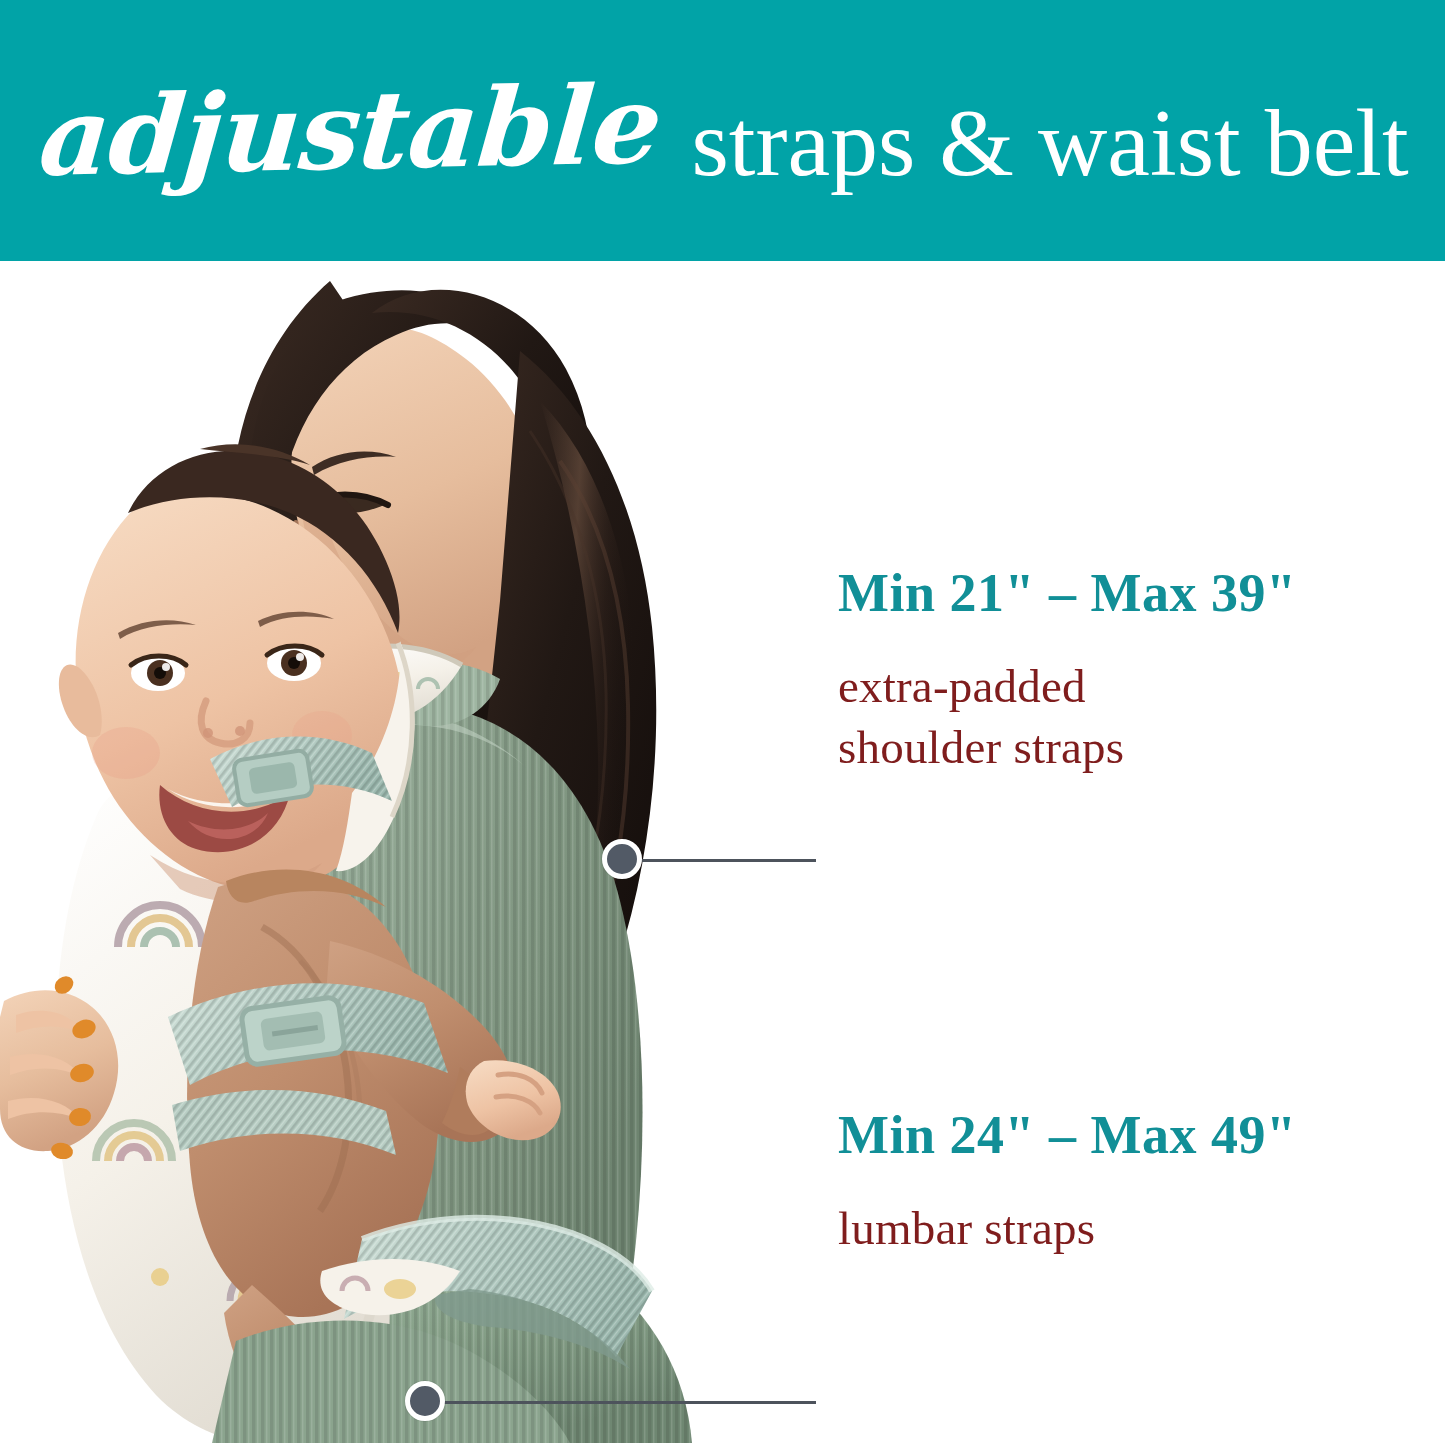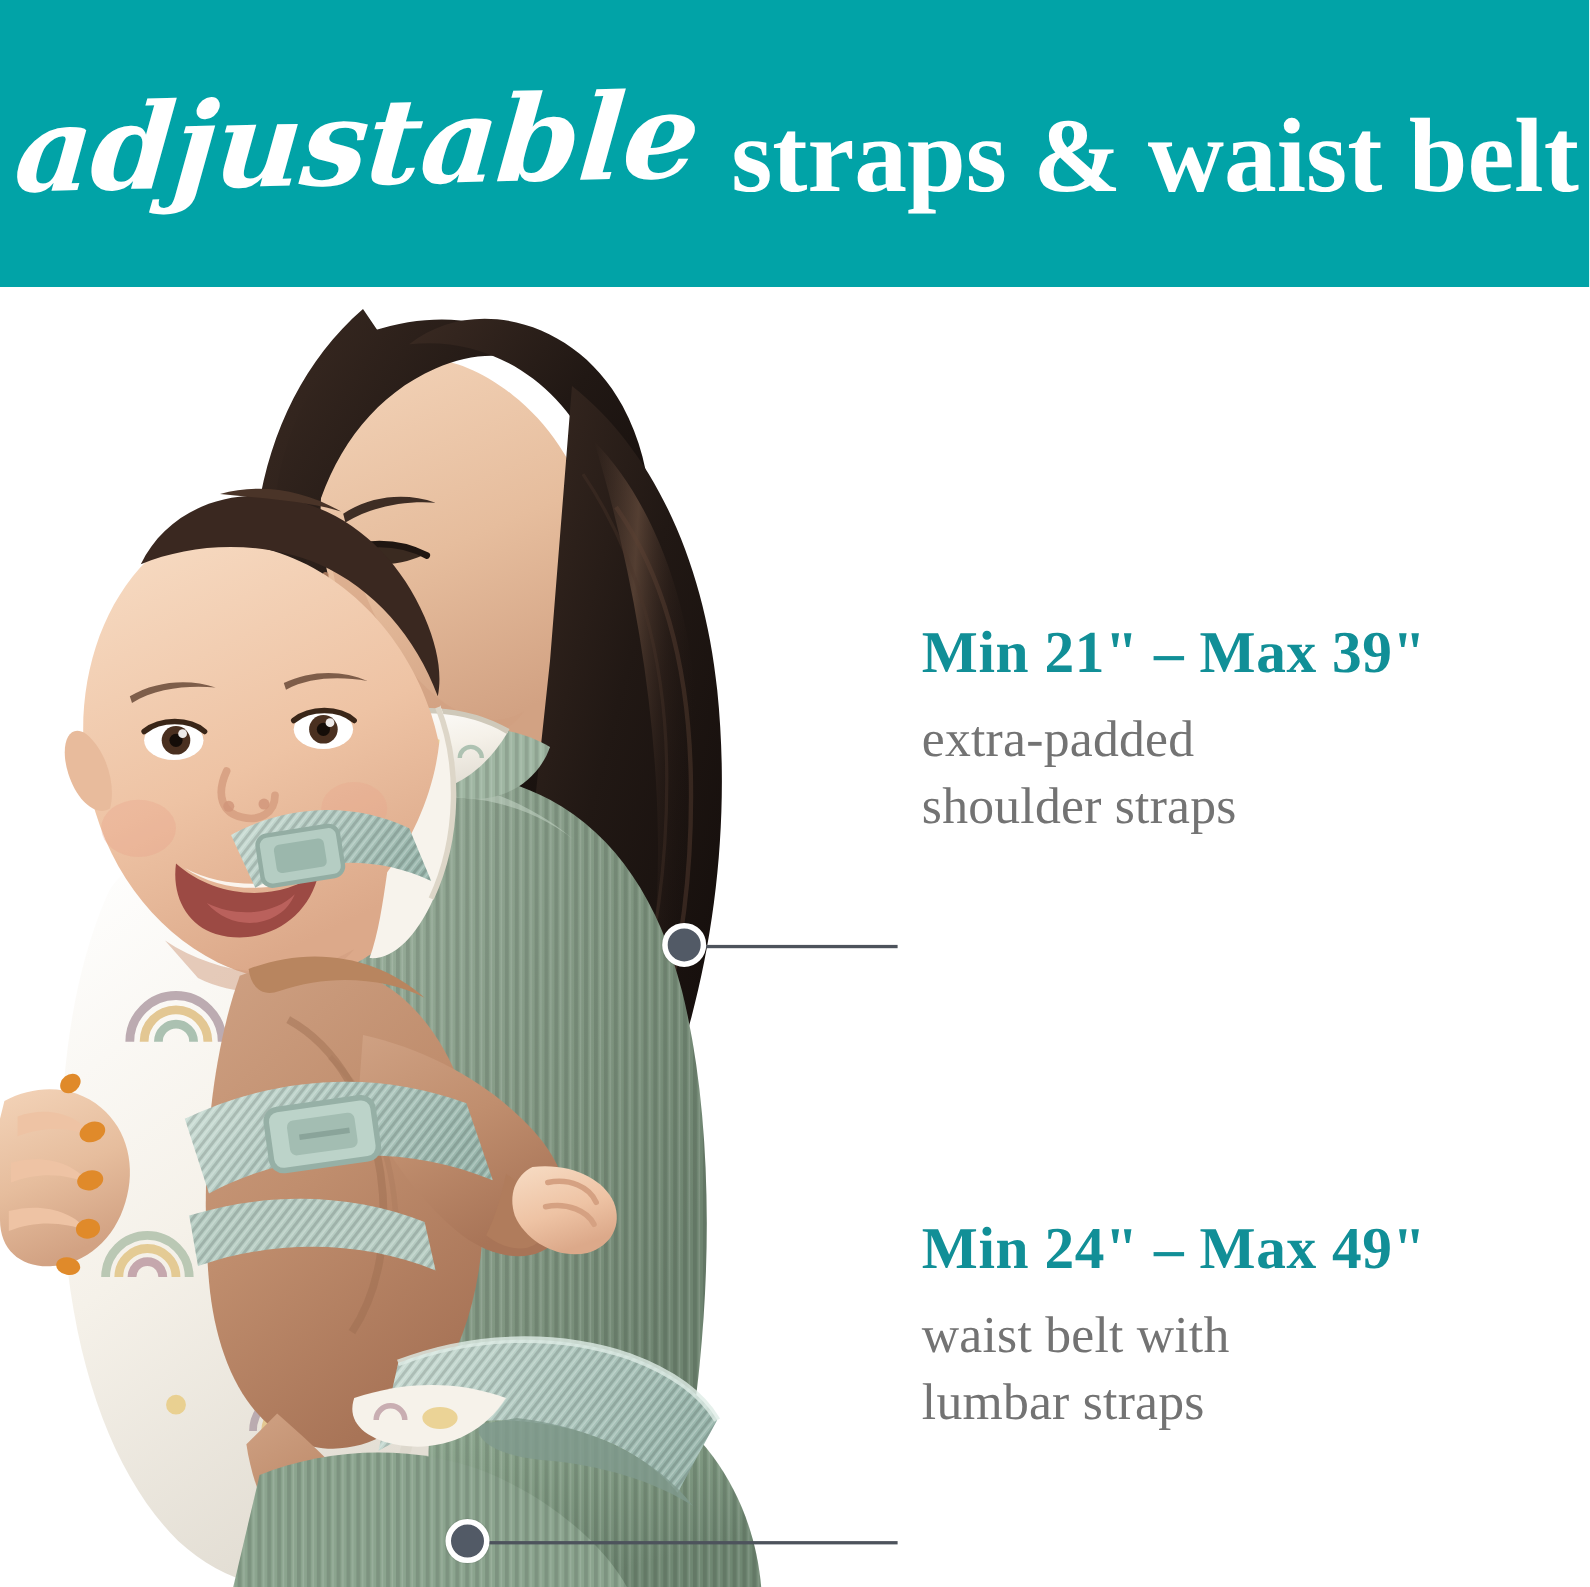--- a/index.html
+++ b/index.html
@@ -48,21 +48,21 @@
     color: #ffffff;
     letter-spacing: -1px;
     line-height: 1;
     transform: skewX(-6deg) rotate(-1.2deg);
     transform-origin: left bottom;
     padding-right: 10px;
   }
 
   #title-rest {
     font-family: "Liberation Serif", "DejaVu Serif", serif;
-    font-weight: 700;
+    font-weight: 400;
     font-size: 96px;
     color: #ffffff;
     letter-spacing: 0px;
     line-height: 1;
     margin-left: 26px;
   }
 
   
   #photo-wrap {
     position: absolute;
@@ -85,22 +85,22 @@
     font-size: 54px;
     line-height: 1.0;
     color: #118f97;
     letter-spacing: 0.5px;
   }
   .callout-body {
     font-family: "Liberation Serif", "DejaVu Serif", serif;
     font-weight: 400;
     font-size: 47px;
     line-height: 1.30;
-    color: #737373;
-    margin-top: 22px;
+    color: #7f1d1d;
+    margin-top: 36px;
     letter-spacing: 0.2px;
   }
   .callout-body span { display: block; }
 
   #callout-1 { left: 838px; top: 566px; }
   #callout-2 { left: 838px; top: 1108px; }
 
   
   .leader {
     position: absolute;
@@ -444,18 +444,17 @@
     <div class="callout-head">Min 21" – Max 39"</div>
     <div class="callout-body">
       <span>extra-padded</span>
       <span>shoulder straps</span>
     </div>
   </div>
 
   <div class="callout" id="callout-2">
     <div class="callout-head">Min 24" – Max 49"</div>
     <div class="callout-body">
-      <span>waist belt with</span>
       <span>lumbar straps</span>
     </div>
   </div>
 
 </div>
 
 </body></html>

